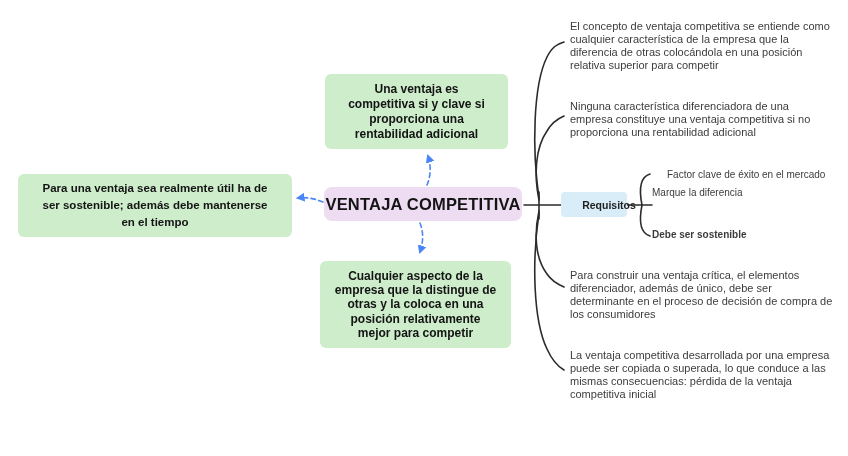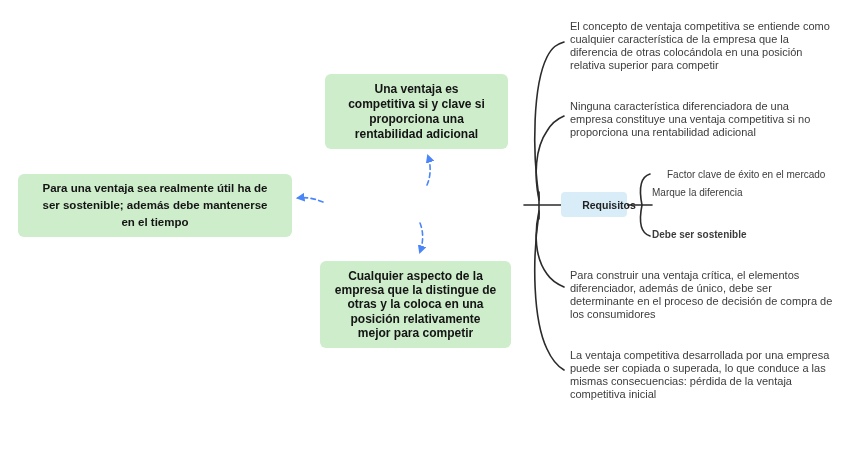--- a/index.html
+++ b/index.html
@@ -105,20 +105,21 @@
 
   <div class="node node-green node-top">Una ventaja es
 competitiva si y clave si
 proporciona una
 rentabilidad adicional</div>
 
   <div class="node node-green node-left">Para una ventaja sea realmente útil ha de
 ser sostenible; además debe mantenerse
 en el tiempo</div>
 
+  <div class="node node-center">VENTAJA COMPETITIVA</div>
 
   <div class="node node-green node-bottom">Cualquier aspecto de la
 empresa que la distingue de
 otras y la coloca en una
 posición relativamente
 mejor para competir</div>
 
   <div class="node node-req">Requisitos</div>
 
   <div class="note note-1">El concepto de ventaja competitiva se entiende como

